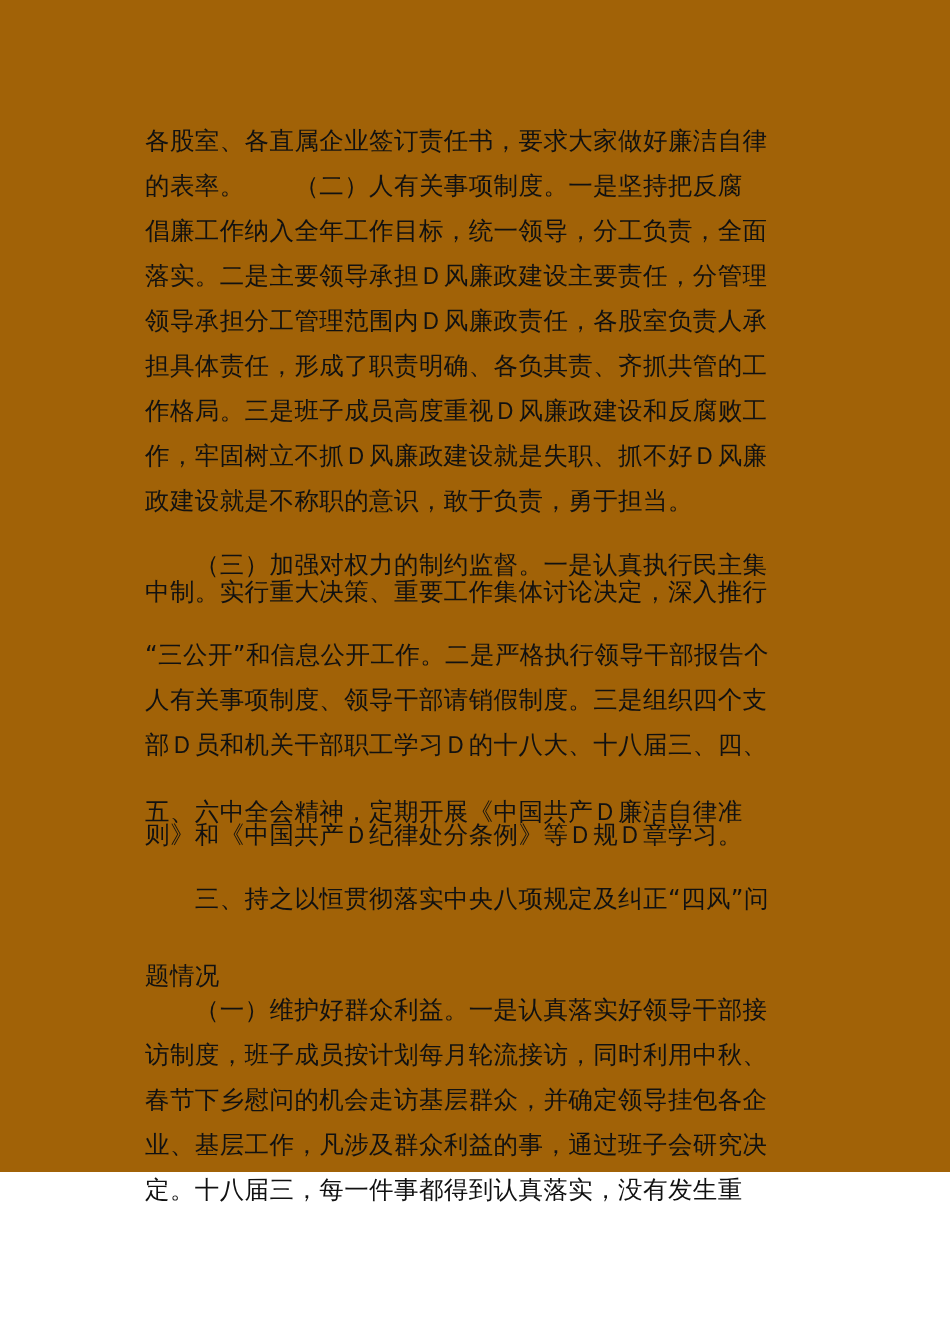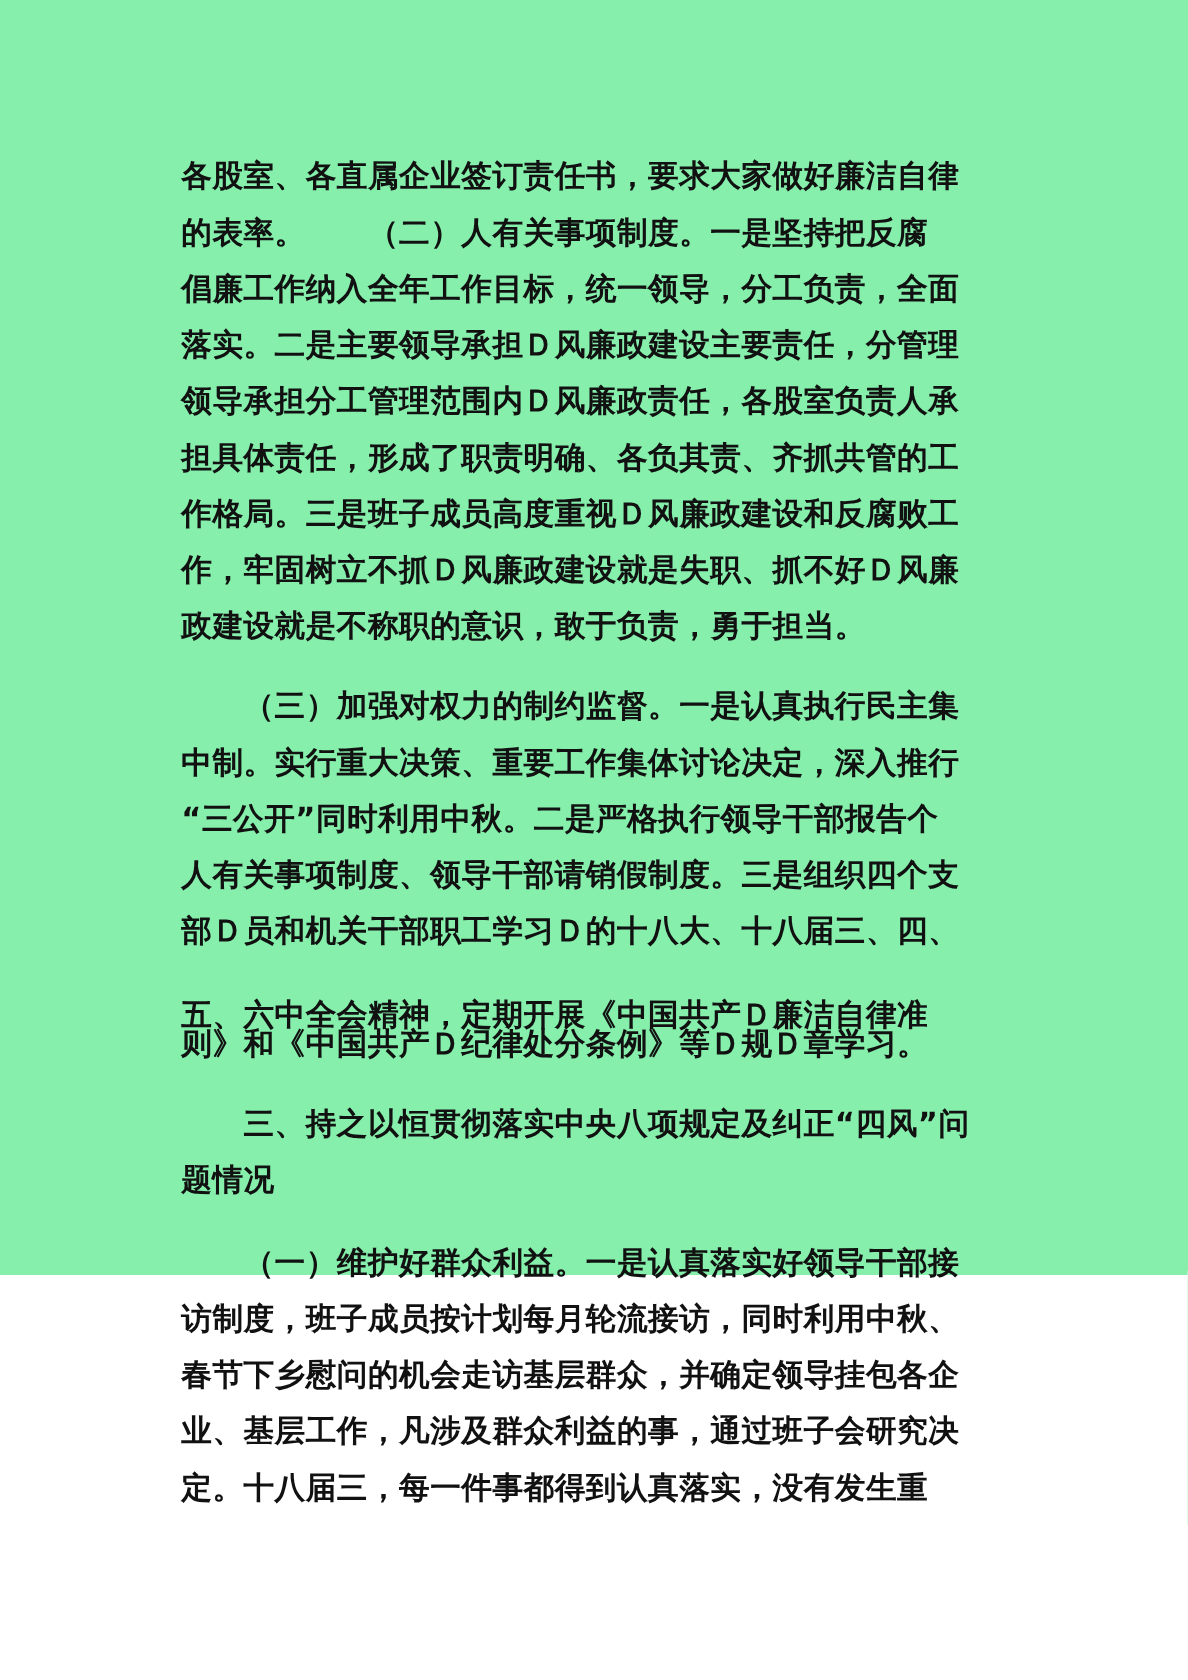--- a/index.html
+++ b/index.html
@@ -13,23 +13,22 @@
       position: relative;
       overflow: hidden;
       font-family: "DejaVu Sans", "Liberation Sans", sans-serif;
       color: #111111;
     }
     .page {
       position: absolute;
       left: 0;
       top: 0;
       width: 950px;
-      height: 1020px;
-      background: #86efac;
-      font-weight: bold;
+      height: 1172px;
+      background: #a16207;
     }
     .line {
       position: absolute;
       left: 145px;
       width: 650px;
       height: 40px;
       font-size: 24.5px;
       line-height: 40px;
       white-space: nowrap;
       letter-spacing: 0.4px;
@@ -48,31 +47,31 @@
     <div class="line" style="top:256px">落实。二是主要领导承担Ｄ风廉政建设主要责任，分管理</div>
     <div class="line" style="top:301px">领导承担分工管理范围内Ｄ风廉政责任，各股室负责人承</div>
     <div class="line" style="top:346px">担具体责任，形成了职责明确、各负其责、齐抓共管的工</div>
     <div class="line" style="top:391px">作格局。三是班子成员高度重视Ｄ风廉政建设和反腐败工</div>
     <div class="line" style="top:436px">作，牢固树立不抓Ｄ风廉政建设就是失职、抓不好Ｄ风廉</div>
     <div class="line" style="top:481px">政建设就是不称职的意识，敢于负责，勇于担当。</div>
   </div>
 
   <div>
     <div class="line" style="top:545px">　　（三）加强对权力的制约监督。一是认真执行民主集</div>
-    <div class="line" style="top:590px">中制。实行重大决策、重要工作集体讨论决定，深入推行</div>
-    <div class="line" style="top:635px">“三公开”同时利用中秋。二是严格执行领导干部报告个</div>
+    <div class="line" style="top:572px">中制。实行重大决策、重要工作集体讨论决定，深入推行</div>
+    <div class="line" style="top:635px">“三公开”和信息公开工作。二是严格执行领导干部报告个</div>
     <div class="line" style="top:680px">人有关事项制度、领导干部请销假制度。三是组织四个支</div>
     <div class="line" style="top:725px">部Ｄ员和机关干部职工学习Ｄ的十八大、十八届三、四、</div>
     <div class="line" style="top:792px">五、六中全会精神，定期开展《中国共产Ｄ廉洁自律准</div>
     <div class="line" style="top:815px">则》和《中国共产Ｄ纪律处分条例》等Ｄ规Ｄ章学习。</div>
   </div>
 
   <div>
     <div class="line" style="top:879px">　　三、持之以恒贯彻落实中央八项规定及纠正“四风”问</div>
-    <div class="line" style="top:924px">题情况</div>
+    <div class="line" style="top:956px">题情况</div>
   </div>
 
   <div>
     <div class="line" style="top:990px">　　（一）维护好群众利益。一是认真落实好领导干部接</div>
     <div class="line" style="top:1035px">访制度，班子成员按计划每月轮流接访，同时利用中秋、</div>
     <div class="line" style="top:1080px">春节下乡慰问的机会走访基层群众，并确定领导挂包各企</div>
     <div class="line" style="top:1125px">业、基层工作，凡涉及群众利益的事，通过班子会研究决</div>
     <div class="line" style="top:1170px">定。十八届三，每一件事都得到认真落实，没有发生重</div>
   </div>
 

